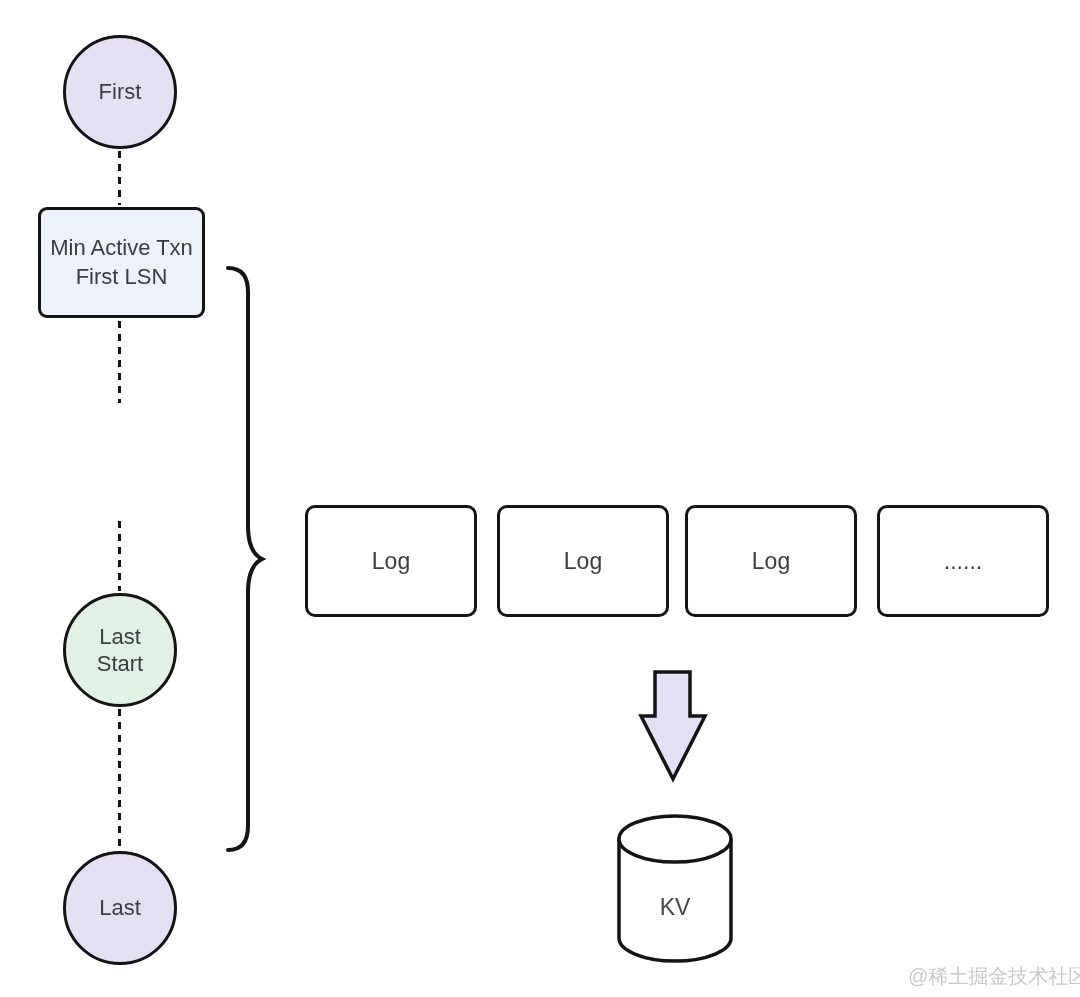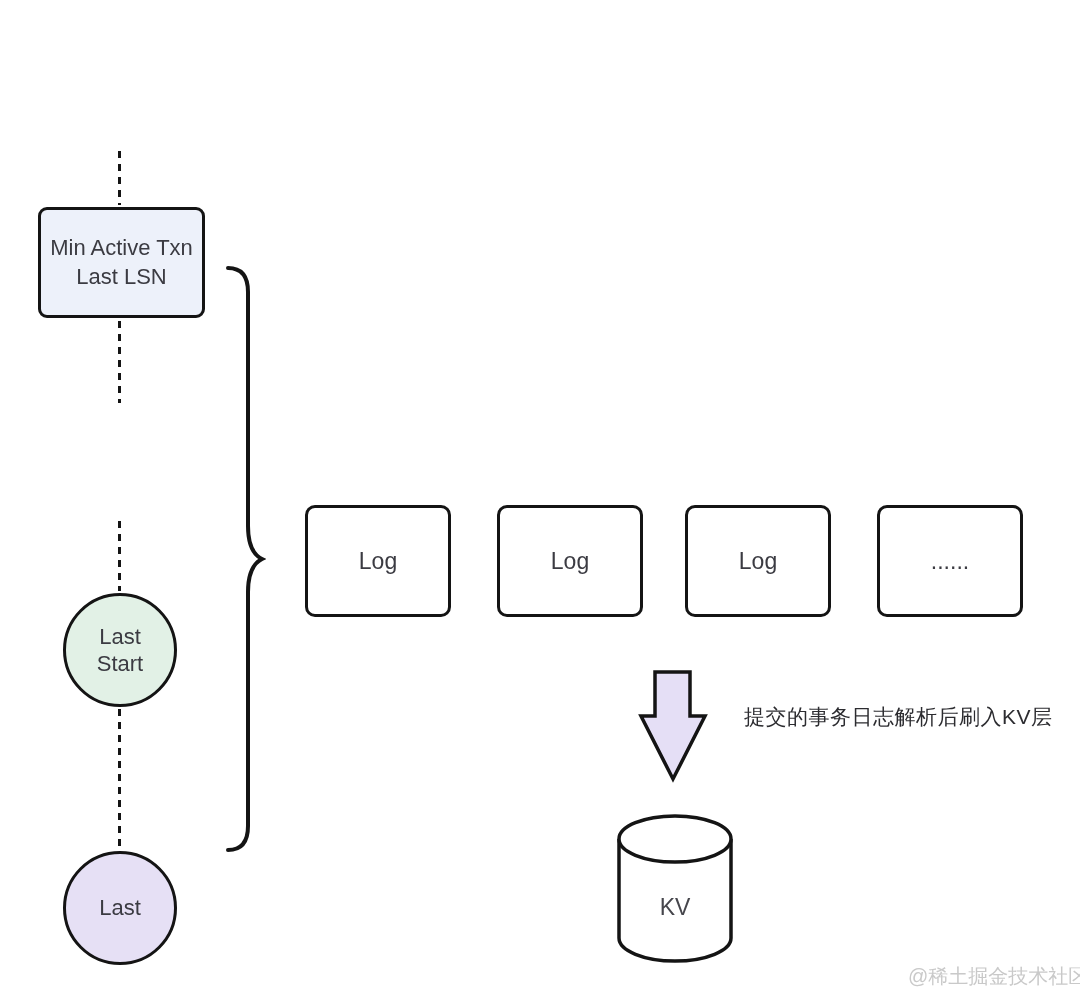--- a/index.html
+++ b/index.html
@@ -54,21 +54,21 @@
     background: repeating-linear-gradient(to bottom, #141414 0 7px, transparent 7px 13px);
   }
   #conn-1 { top: 151px; height: 54px; }
   #conn-2 { top: 321px; height: 82px; }
   #conn-3 { top: 521px; height: 70px; }
   #conn-4 { top: 709px; height: 140px; }
   .brace-svg { position: absolute; left: 224px; top: 264px; }
   .logbox {
     position: absolute;
     top: 505px;
-    width: 146px;
+    width: 172px;
     height: 112px;
     background: #ffffff;
     border: 3px solid #141414;
     border-radius: 10px;
     box-sizing: border-box;
     display: flex;
     align-items: center;
     justify-content: center;
     font-size: 23px;
     color: #3b3b42;
@@ -100,26 +100,29 @@
     font-size: 20px;
     color: #c9c9c9;
     white-space: nowrap;
   }
 </style>
 </head>
 <body>
 
 <div class="canvas">
 
+  <div class="node-circle" id="node-first" style="background: rgb(230, 224, 245);">
+    <span>First</span>
+  </div>
 
   <div class="connector" id="conn-1"></div>
 
   <div class="node-rect" id="node-min-active" style="background: rgb(237, 241, 250);">
     <span>Min Active Txn</span>
-    <span>Last LSN</span>
+    <span>First LSN</span>
   </div>
 
   <div class="connector" id="conn-2"></div>
 
 
   <div class="connector" id="conn-3"></div>
 
   <div class="node-circle" id="node-last-commit" style="background: rgb(226, 241, 230);">
     <span>Last</span>
     <span>Start</span>
@@ -145,21 +148,20 @@
     <span>Log</span>
   </div>
   <div class="logbox" id="log-4">
     <span>......</span>
   </div>
 
   <svg class="arrow-svg" width="70" height="114" viewBox="0 0 70 114">
     <polygon points="17,3 52,3 52,47 67,47 35,110 3,47 17,47" stroke="#141414" stroke-width="3.5" stroke-linejoin="miter" fill="#e5dff6"></polygon>
   </svg>
 
-  <div class="flow-caption">提交的事务日志解析后刷入KV层</div>
 
   <svg class="kv-svg" width="118" height="152" viewBox="0 0 118 152">
     <path d="M 3 26 L 3 125 A 56 23 0 0 0 115 125 L 115 26" fill="#ffffff" stroke="#141414" stroke-width="3.5"></path>
     <ellipse cx="59" cy="26" rx="56" ry="23" fill="#ffffff" stroke="#141414" stroke-width="3.5"></ellipse>
     <text class="kv-label-text" x="59" y="102" text-anchor="middle">KV</text>
   </svg>
 
   <div class="watermark">@稀土掘金技术社区</div>
 
 </div>

